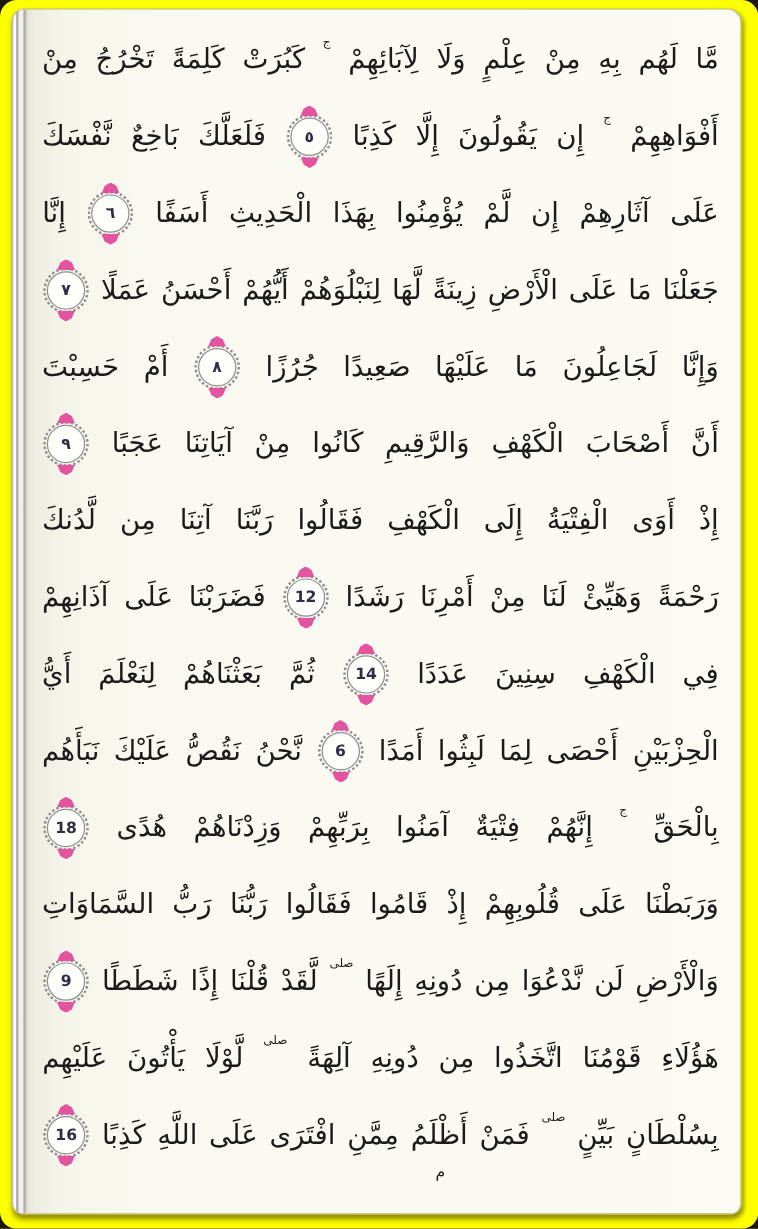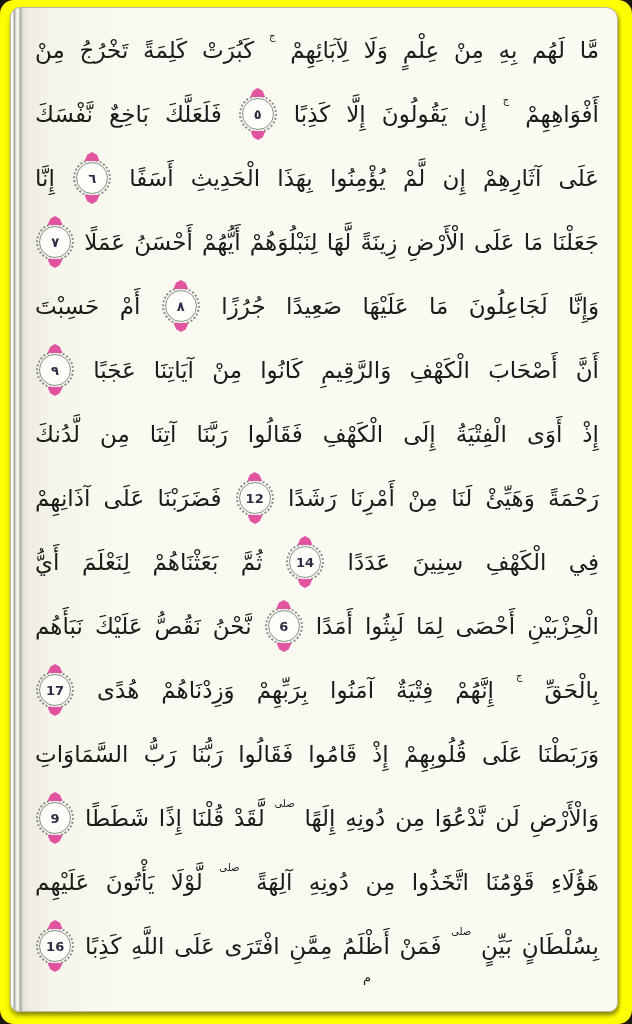--- a/index.html
+++ b/index.html
@@ -217,21 +217,21 @@
         <div class="line">
           <span class="w">بِالْحَقِّ</span>
           <span class="pause">ج</span>
           <span class="w">إِنَّهُمْ</span>
           <span class="w">فِتْيَةٌ</span>
           <span class="w">آمَنُوا</span>
           <span class="w">بِرَبِّهِمْ</span>
           <span class="w">وَزِدْنَاهُمْ</span>
           <span class="w">هُدًى</span>
           <span class="vm">
-            <span class="vn">17</span>
+            <span class="vn">18</span>
           </span>
         </div>
         <div class="line">
           <span class="w">وَرَبَطْنَا</span>
           <span class="w">عَلَى</span>
           <span class="w">قُلُوبِهِمْ</span>
           <span class="w">إِذْ</span>
           <span class="w">قَامُوا</span>
           <span class="w">فَقَالُوا</span>
           <span class="w">رَبُّنَا</span>

